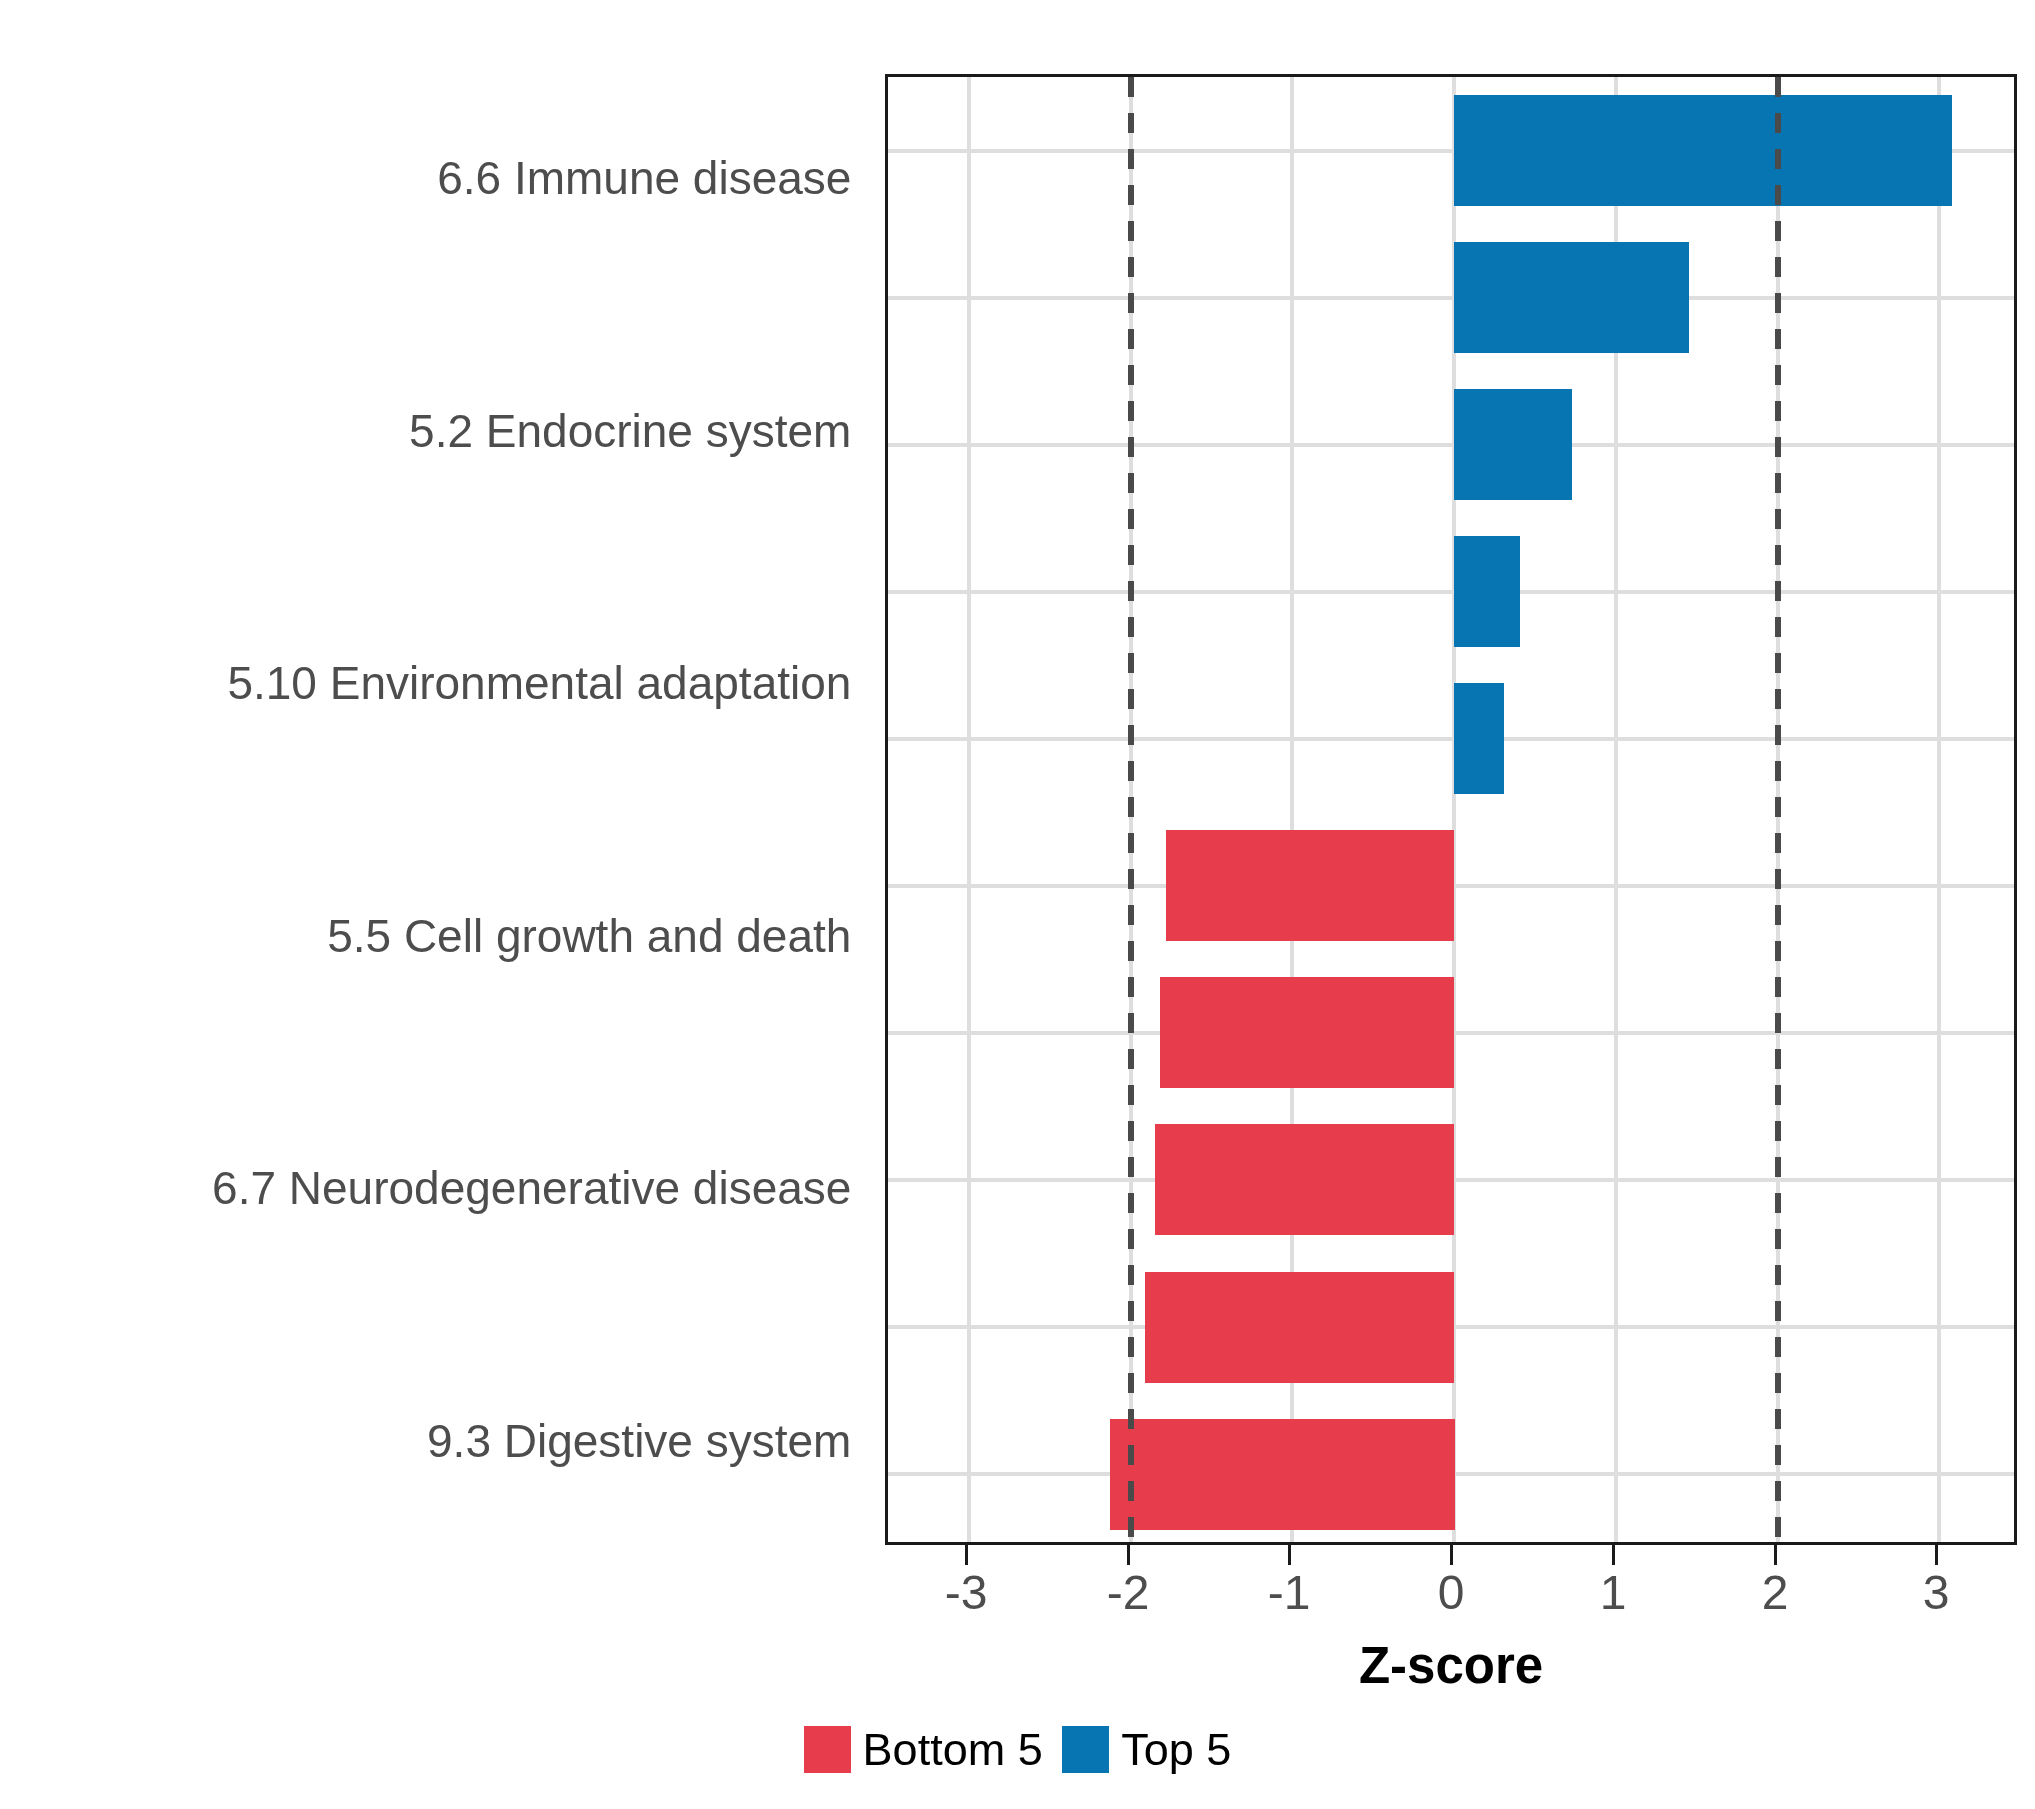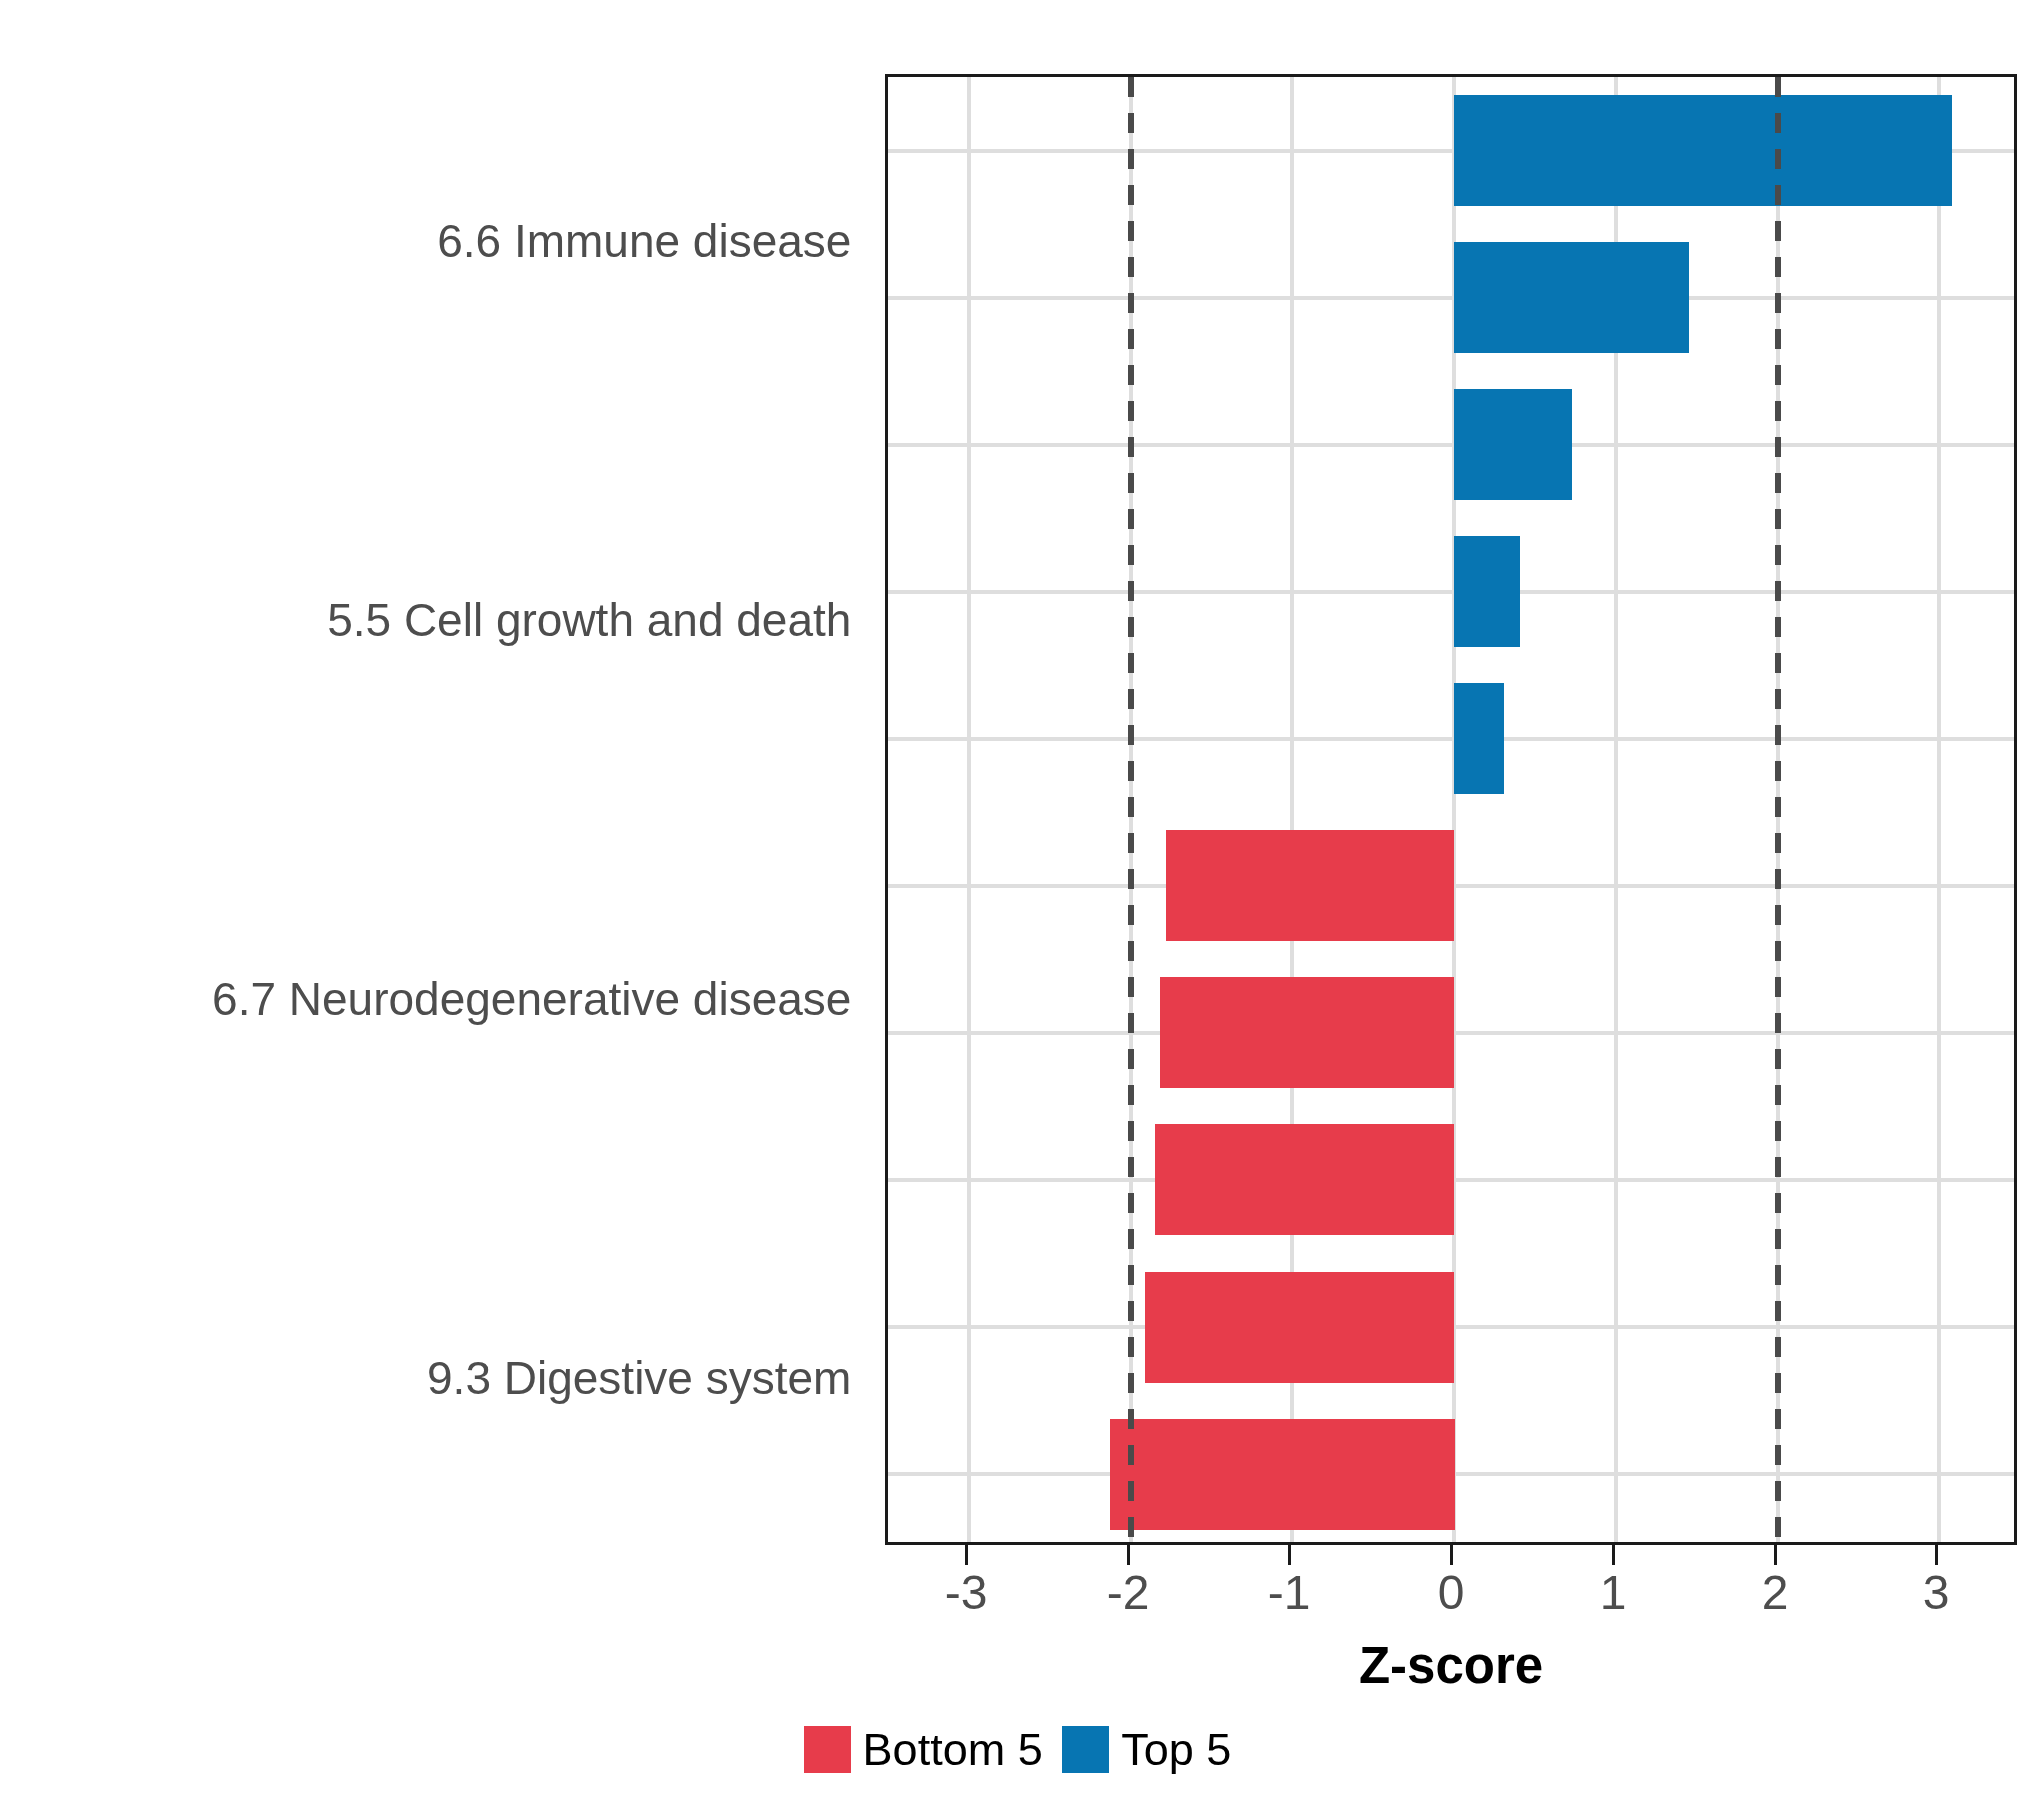--- a/index.html
+++ b/index.html
@@ -178,20 +178,26 @@
   }
 </style>
 </head>
 <body>
 
 <div id="figure">
 
   <div id="ylabels">
     <div class="ylabel-row">
       <span class="ylabel-text">6.6 Immune disease</span>
+    </div>
+    <div class="ylabel-row">
+      <span class="ylabel-text">5.2 Endocrine system</span>
+    </div>
+    <div class="ylabel-row">
+      <span class="ylabel-text">5.10 Environmental adaptation</span>
     </div>
     <div class="ylabel-row">
       <span class="ylabel-text">5.5 Cell growth and death</span>
     </div>
     <div class="ylabel-row">
       <span class="ylabel-text">6.7 Neurodegenerative disease</span>
     </div>
     <div class="ylabel-row">
       <span class="ylabel-text">9.3 Digestive system</span>
     </div>

